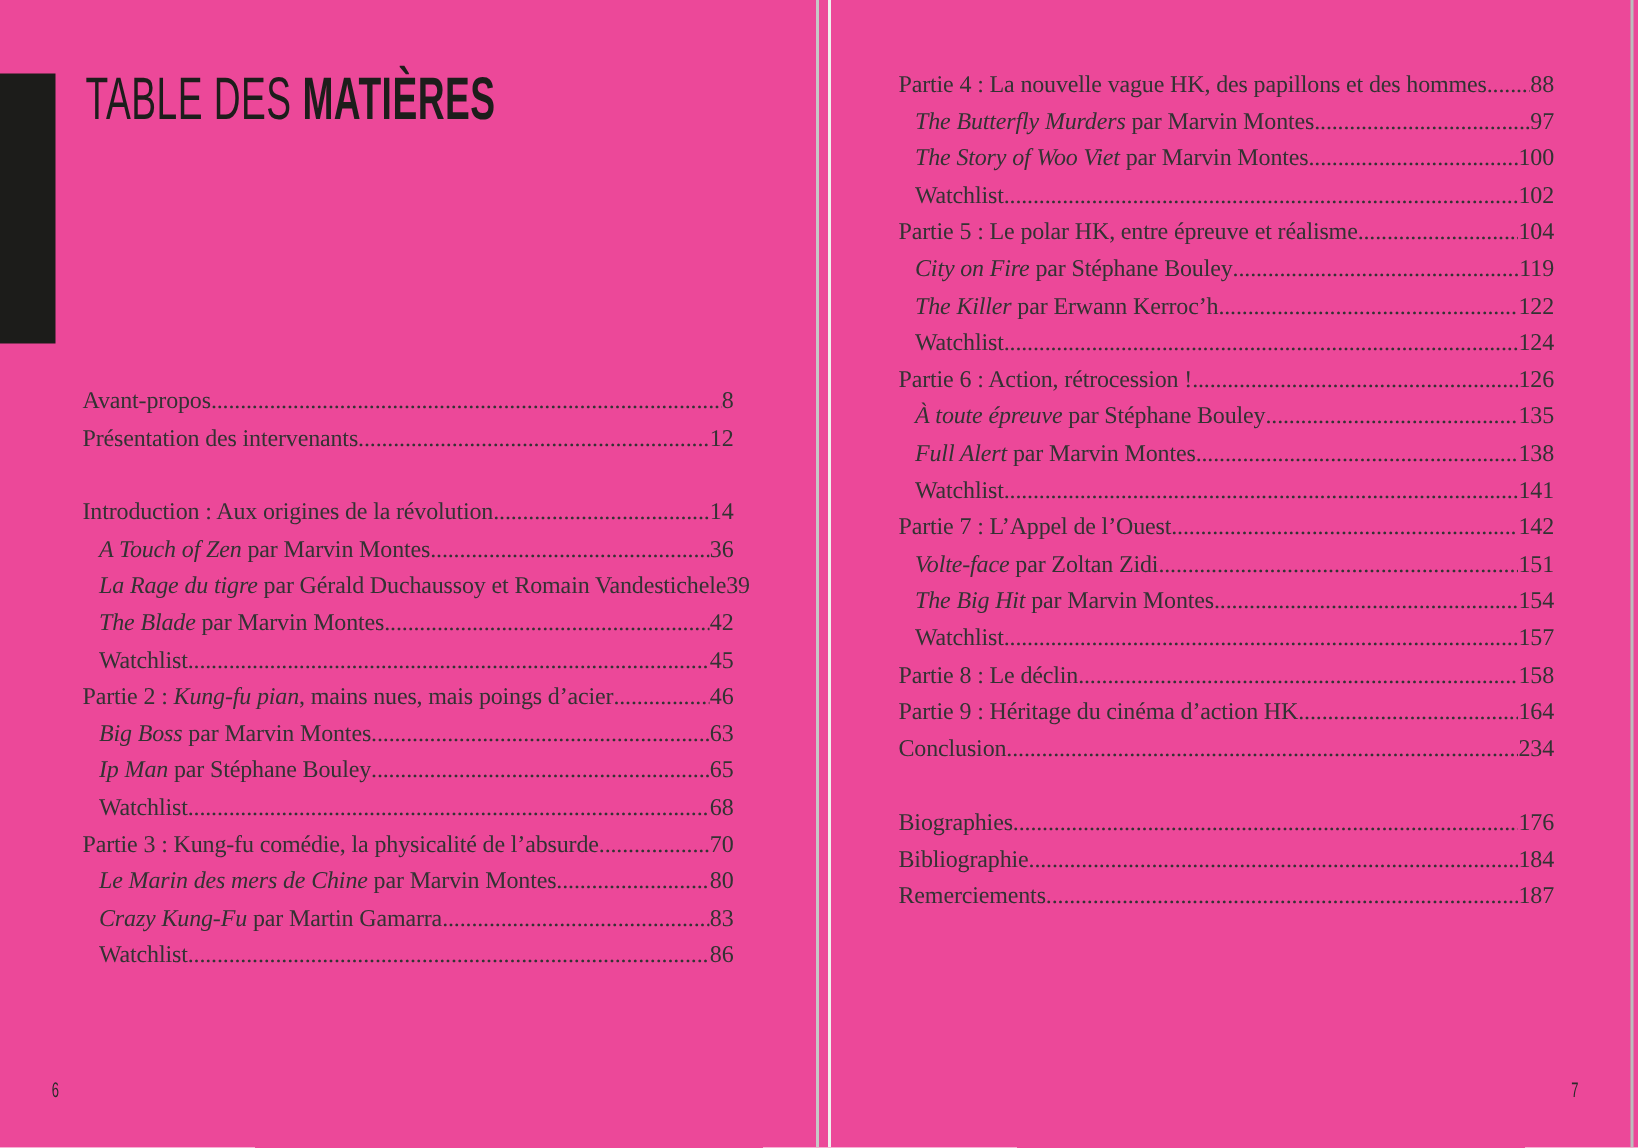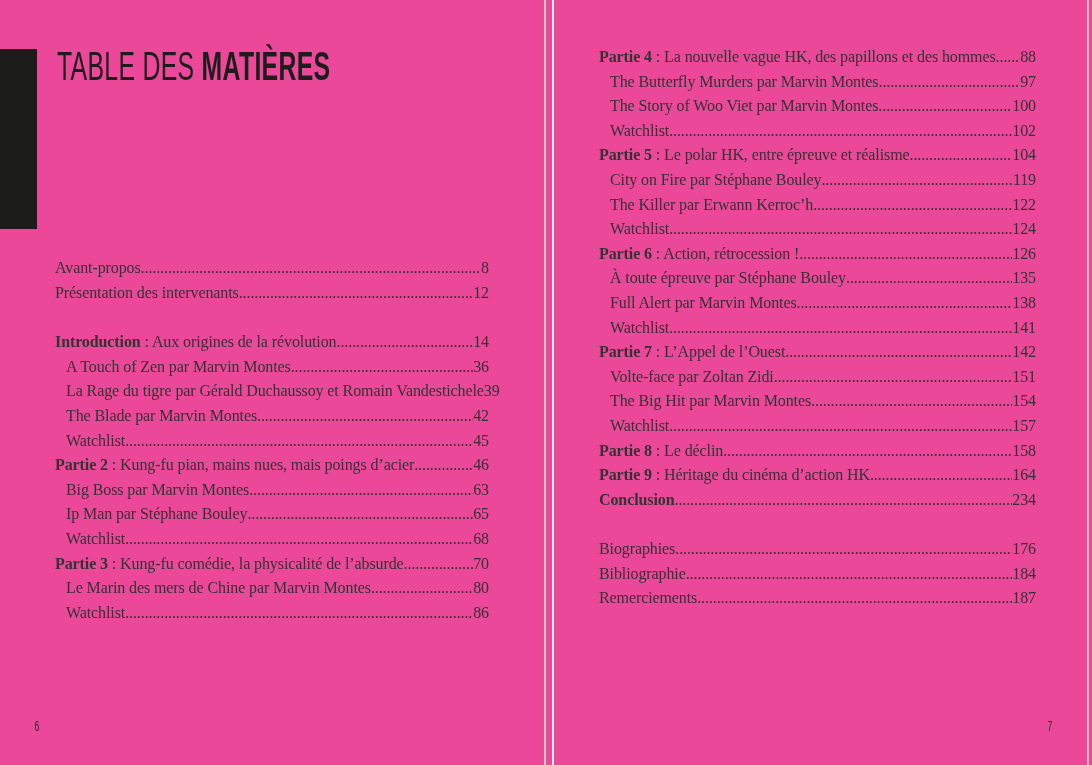--- a/index.html
+++ b/index.html
@@ -59,22 +59,22 @@
   }
   #toc-left  { left: 55px;  top: 256px; width: 434px; text-align: center; }
   #toc-right { left: 599px; top: 45px;  width: 437px; }
   .toc-row {
     display: flex;
     align-items: stretch;
   }
   .toc-row.indent { padding-left: 11px; }
   .toc-row.gap-before { margin-top: 25px; }
   .label { white-space: nowrap; flex: 0 1 auto; }
-  .seg-b { font-weight: bold; margin-top: 10px; }
-  .seg-i { }
+  .seg-b { font-weight: normal; margin-top: 10px; }
+  .seg-i { font-style: italic; }
   .seg-n { font-weight: normal; font-style: normal; }
   .dots {
     flex: 1 1 auto;
     min-width: 0;
     overflow: hidden;
     white-space: nowrap;
   }
   .dots::after {
     content: "..................................................................................................................................................................................................................................................................";
   }
@@ -160,20 +160,25 @@
         <span class="label"><span class="seg-b">Partie 3</span><span class="seg-n"> : Kung-fu comédie, la physicalité de l’absurde</span></span>
         <span class="dots"></span>
         <span class="page-num">70</span>
       </div>
       <div class="toc-row indent">
         <span class="label"><span class="seg-i">Le Marin des mers de Chine</span><span class="seg-n"> par Marvin Montes</span></span>
         <span class="dots"></span>
         <span class="page-num">80</span>
       </div>
       <div class="toc-row indent">
+        <span class="label"><span class="seg-i">Crazy Kung-Fu</span><span class="seg-n"> par Martin Gamarra</span></span>
+        <span class="dots"></span>
+        <span class="page-num">83</span>
+      </div>
+      <div class="toc-row indent">
         <span class="label"><span class="seg-n">Watchlist</span></span>
         <span class="dots"></span>
         <span class="page-num">86</span>
       </div>
     </div>
   <div class="toc" id="toc-right">
       <div class="toc-row">
         <span class="label"><span class="seg-b">Partie 4</span><span class="seg-n"> : La nouvelle vague HK, des papillons et des hommes</span></span>
         <span class="dots"></span>
         <span class="page-num">88</span>

